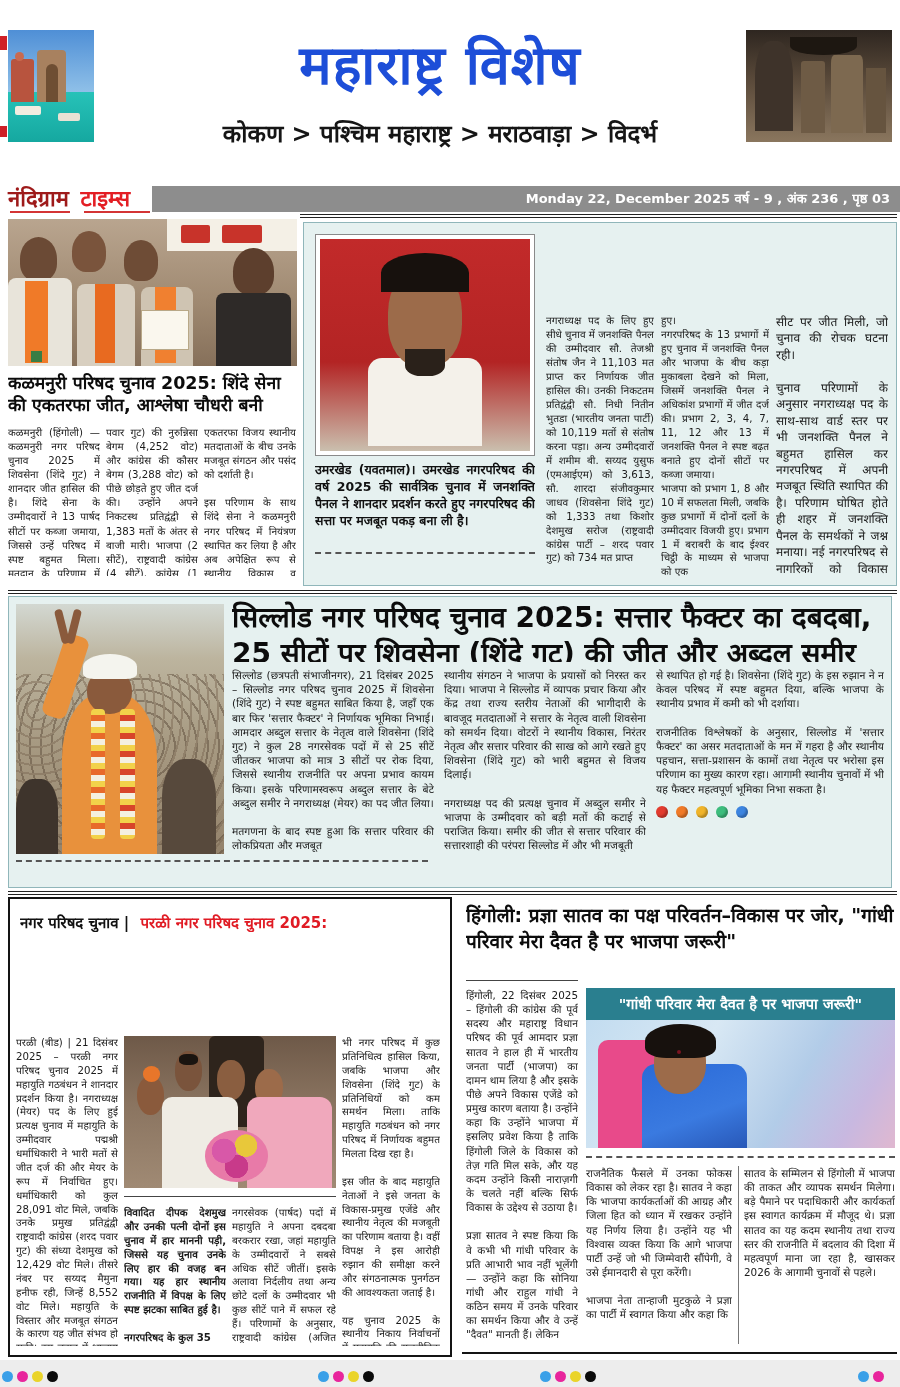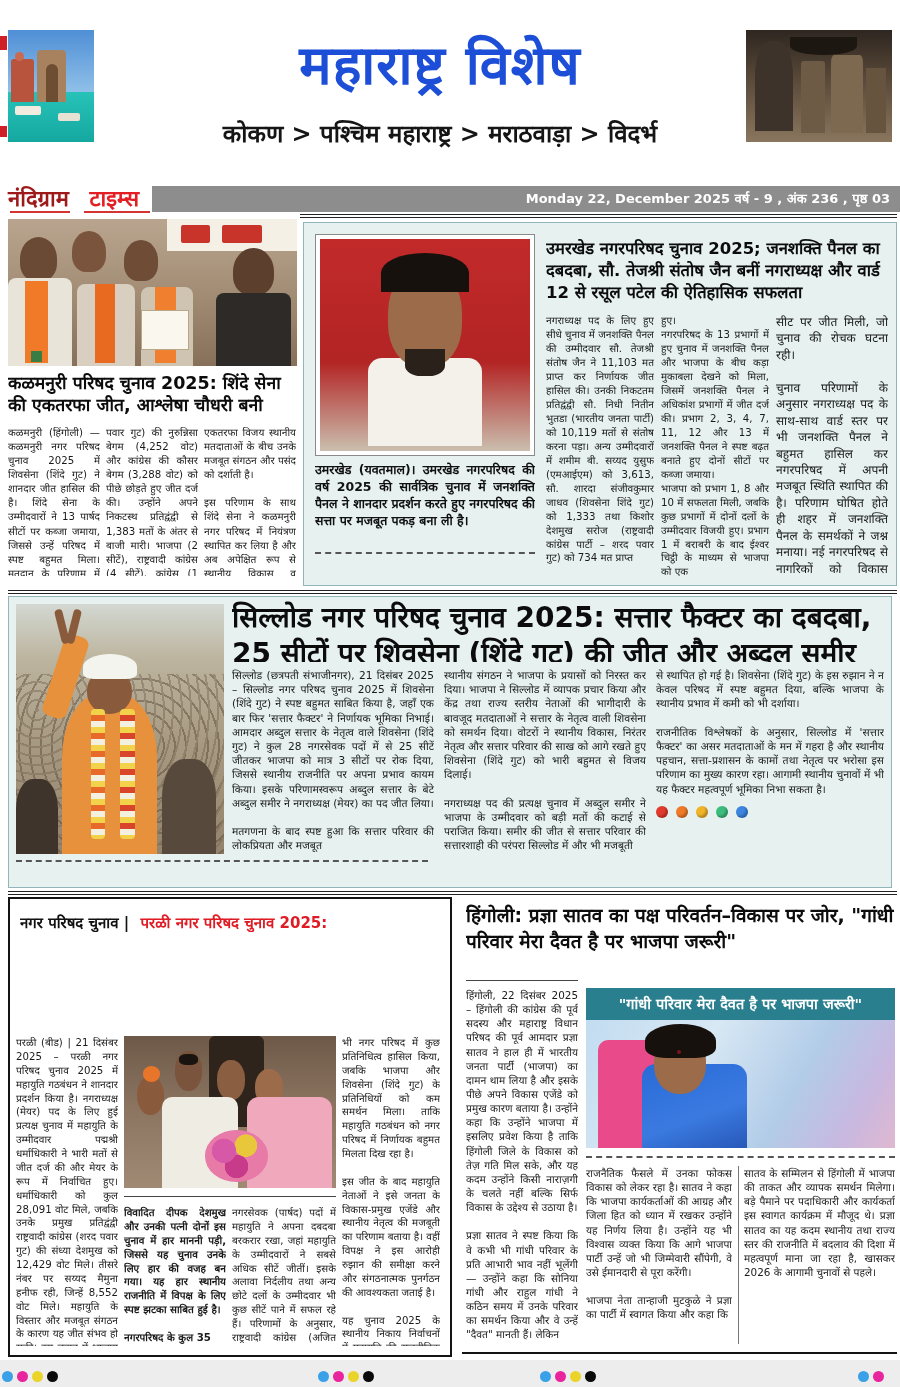--- a/index.html
+++ b/index.html
@@ -8,21 +8,21 @@
   .ph{position:absolute;overflow:hidden;}
   .ph > div{position:absolute;}
   
   .reg{position:absolute;background:#cf2027;}
   #title{position:absolute;left:120px;right:140px;top:26px;text-align:center;
          font-size:54px;font-weight:800;color:#1d4ed8;letter-spacing:1px;}
   #subtitle{position:absolute;left:120px;right:140px;top:116px;text-align:center;
             font-size:24px;font-weight:800;color:#151515;}
   #logo{position:absolute;left:8px;top:182px;width:150px;height:32px;font-size:22px;
         font-weight:800;white-space:nowrap;}
-  #logo .p1{color:#9e1a1a;} #logo .p2{color:#e31e24;margin-left:13px;}
+  #logo .p1{color:#9e1a1a;} #logo .p2{color:#e31e24;margin-left:4px;}
   .logobar{position:absolute;height:2px;background:#d43434;}
   #datebar{position:absolute;left:152px;top:186px;width:748px;height:26px;background:#8d8d8d;
            color:#fff;font-size:13px;font-weight:700;text-align:right;line-height:26px;
            padding-right:10px;box-sizing:border-box;}
   .dblline{position:absolute;border-top:4px double #222;height:0;}
   
   .bluebox{position:absolute;background:#e6f1f0;border:1px solid #90b6ba;box-sizing:border-box;}
   #boxD{position:absolute;left:8px;top:897px;width:444px;height:460px;border:2px solid #141414;
         background:#fff;box-sizing:border-box;}
   
@@ -112,21 +112,20 @@
   <div class="bluebox" style="left:303px;top:222px;width:594px;height:364px;"></div>
   <div class="ph" style="left:315px;top:234px;width:220px;height:222px;border:1px solid #8a8a8a;background:#fff;padding:4px;box-sizing:border-box;">
     <div style="left:4px;top:4px;right:4px;bottom:4px;background:linear-gradient(180deg,#c22a2a 0%,#b32424 58%,#cabfae 100%);"></div>
     <div style="left:24%;top:56%;width:52%;height:40%;background:#f4f1ea;border-radius:14px 14px 0 0;"></div>
     <div style="left:33%;top:14%;width:34%;height:46%;background:#9c6b4a;border-radius:46% 46% 42% 42%;"></div>
     <div style="left:30%;top:8%;width:40%;height:18%;background:#17110d;border-radius:50% 50% 0 0;"></div>
     <div style="left:41%;top:52%;width:18%;height:12%;background:#2a211a;border-radius:0 0 40% 40%;"></div>
   </div>
   <div class="cap" style="left:315px;top:462px;width:220px;height:84px;font-size:12.5px;line-height:1.35;">उमरखेड (यवतमाल)। उमरखेड नगरपरिषद की वर्ष 2025 की सार्वत्रिक चुनाव में जनशक्ति पैनल ने शानदार प्रदर्शन करते हुए नगरपरिषद की सत्ता पर मजबूत पकड़ बना ली है।</div>
   <div class="dashline" style="left:315px;top:552px;width:220px;"></div>
-  <div class="hl" style="left:546px;top:238px;width:342px;height:72px;font-size:16.5px;line-height:1.32;">उमरखेड नगरपरिषद चुनाव 2025; जनशक्ति पैनल का दबदबा, सौ. तेजश्री संतोष जैन बनीं नगराध्यक्ष और वार्ड 12 से रसूल पटेल की ऐतिहासिक सफलता</div>
   <div class="body-col" style="left:546px;top:314px;width:108px;height:262px;font-size:10.2px;line-height:1.37;"><span class="coltext">नगराध्यक्ष पद के लिए हुए सीधे चुनाव में जनशक्ति पैनल की उम्मीदवार सौ. तेजश्री संतोष जैन ने 11,103 मत प्राप्त कर निर्णायक जीत हासिल की। उनकी निकटतम प्रतिद्वंद्वी सौ. निधी नितीन भुतडा (भारतीय जनता पार्टी) को 10,119 मतों से संतोष करना पड़ा। अन्य उम्मीदवारों में शमीम बी. सय्यद युसुफ (एमआईएम) को 3,613, सौ. शारदा संजीवकुमार जाधव (शिवसेना शिंदे गुट) को 1,333 तथा किशोर देशमुख सरोज (राष्ट्रवादी कांग्रेस पार्टी – शरद पवार गुट) को 734 मत प्राप्त</span></div>
   <div class="body-col" style="left:661px;top:314px;width:108px;height:262px;font-size:10.2px;line-height:1.37;"><span class="coltext">हुए।
 नगरपरिषद के 13 प्रभागों में हुए चुनाव में जनशक्ति पैनल और भाजपा के बीच कड़ा मुकाबला देखने को मिला, जिसमें जनशक्ति पैनल ने अधिकांश प्रभागों में जीत दर्ज की। प्रभाग 2, 3, 4, 7, 11, 12 और 13 में जनशक्ति पैनल ने स्पष्ट बढ़त बनाते हुए दोनों सीटों पर कब्जा जमाया।
 भाजपा को प्रभाग 1, 8 और 10 में सफलता मिली, जबकि कुछ प्रभागों में दोनों दलों के उम्मीदवार विजयी हुए। प्रभाग 1 में बराबरी के बाद ईश्वर चिट्ठी के माध्यम से भाजपा को एक</span></div>
   <div class="body-col" style="left:776px;top:314px;width:112px;height:262px;font-size:12px;line-height:1.37;">
     <span class="coltext">सीट पर जीत मिली, जो चुनाव की रोचक घटना रही।
 
 चुनाव परिणामों के अनुसार नगराध्यक्ष पद के साथ-साथ वार्ड स्तर पर भी जनशक्ति पैनल ने बहुमत हासिल कर नगरपरिषद में अपनी मजबूत स्थिति स्थापित की है। परिणाम घोषित होते ही शहर में जनशक्ति पैनल के समर्थकों ने जश्न मनाया। नई नगरपरिषद से नागरिकों को विकास कार्यों में तेजी की उम्मीद जताई जा रही है।</span>
     <div class="dots"><span class="dot" style="background: rgb(226, 59, 46);"></span><span class="dot" style="background: rgb(240, 122, 40);"></span><span class="dot" style="background: rgb(240, 180, 41);"></span><span class="dot" style="background: rgb(61, 189, 125);"></span><span class="dot" style="background: rgb(61, 133, 224);"></span></div>
   </div>

